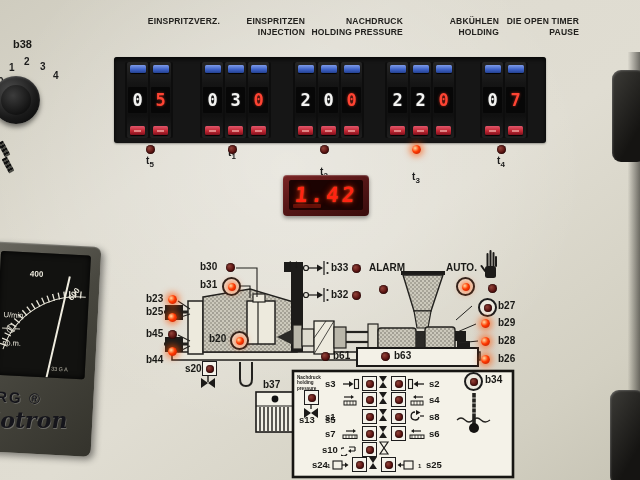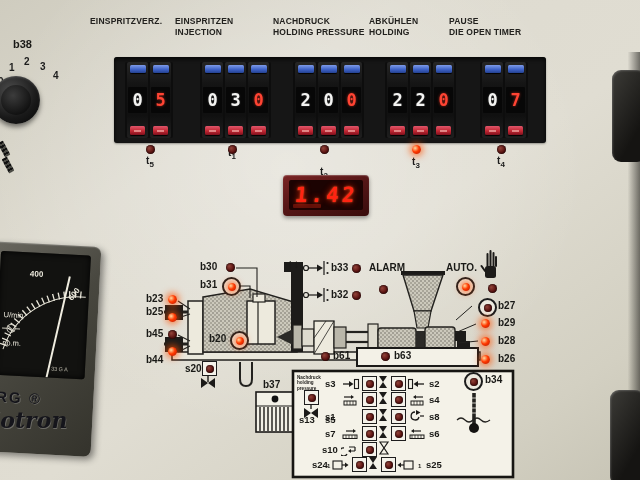--- a/index.html
+++ b/index.html
@@ -3,21 +3,21 @@
 <meta charset="utf-8">
 <style>
   html,body{margin:0;padding:0;background:#777;}
   #stage{position:relative;width:640px;height:480px;overflow:hidden;
     font-family:"Liberation Sans",sans-serif;color:#1c1c1c;
     background:
       radial-gradient(ellipse at 45% 35%, rgba(255,255,255,.35), rgba(0,0,0,0) 60%),
       linear-gradient(145deg,#cfccbf 0%,#dedbd0 30%,#e0ddd2 55%,#d3d0c2 85%,#c7c4b5 100%);}
   .abs{position:absolute;}
   
-  .timer-label{width:130px;text-align:left;font-size:8.5px;font-weight:bold;
+  .timer-label{width:130px;text-align:right;font-size:8.5px;font-weight:bold;
     letter-spacing:.2px;line-height:10.5px;color:#22211e;}
   
   .counter-strip{left:114px;top:57px;width:432px;height:86px;background:var(--strip,#161616);
     border-radius:3px;box-shadow:inset 0 2px 4px rgba(0,0,0,.8), 0 1px 2px rgba(0,0,0,.35);}
   .counter-group{position:absolute;top:5px;height:76px;display:flex;gap:2px;
     background:#0d0d0d;padding:0 2px;border-radius:2px;}
   .digit-module{position:relative;width:21px;height:76px;background:linear-gradient(#262626,#141414 30%,#101010 70%,#1f1f1f);
     border-radius:2px;display:flex;flex-direction:column;align-items:center;justify-content:space-between;}
   .btn-blue{margin-top:3px;width:16px;height:8px;border-radius:1.5px;
     background:linear-gradient(#7d9ae8,var(--button-blue,#3f63c8) 55%,#24418f);box-shadow:0 1px 1px #000;}
@@ -103,22 +103,22 @@
     </div>
   <div class="abs timer-label" style="left:273px;top:16px">
     <div>NACHDRUCK</div>
       <div>HOLDING PRESSURE</div>
     </div>
   <div class="abs timer-label" style="left:369px;top:16px">
     <div>ABKÜHLEN</div>
       <div>HOLDING</div>
     </div>
   <div class="abs timer-label" style="left:449px;top:16px">
-    <div>PAUSE</div>
-      <div>DIE OPEN TIMER</div>
+    <div>DIE OPEN TIMER</div>
+      <div>PAUSE</div>
     </div>
 
   <div class="abs counter-strip">
     <div class="counter-group" style="left:11px">
       <div class="digit-module">
           <span class="btn-blue"></span>
           <span class="digit white">0</span>
           <span class="btn-red"></span>
         </div>
       <div class="digit-module">
@@ -199,21 +199,21 @@
   <div class="abs t-ind" style="left:219px;top:145px">
     <span class="led dark" style="left:9px;top:0"></span>
     <div class="lab" style="margin-top:2px"><span>t</span><sub>1</sub></div>
     </div>
   <div class="abs t-ind" style="left:311px;top:145px">
     <span class="led dark" style="left:9px;top:0"></span>
     <div class="lab" style="margin-top:21px"><span>t</span><sub>2</sub></div>
     </div>
   <div class="abs t-ind" style="left:403px;top:145px">
     <span class="led lit" style="left:9px;top:0"></span>
-    <div class="lab" style="margin-top:11px"><span>t</span><sub>3</sub></div>
+    <div class="lab" style="margin-top:26px"><span>t</span><sub>3</sub></div>
     </div>
   <div class="abs t-ind" style="left:488px;top:145px">
     <span class="led dark" style="left:9px;top:0"></span>
     <div class="lab" style="margin-top:10px"><span>t</span><sub>4</sub></div>
     </div>
 
   <div class="abs seg-display">
     <div class="seg-inner">
       <span class="seg-value">1.42</span>
       <span class="seg-brand"></span>

